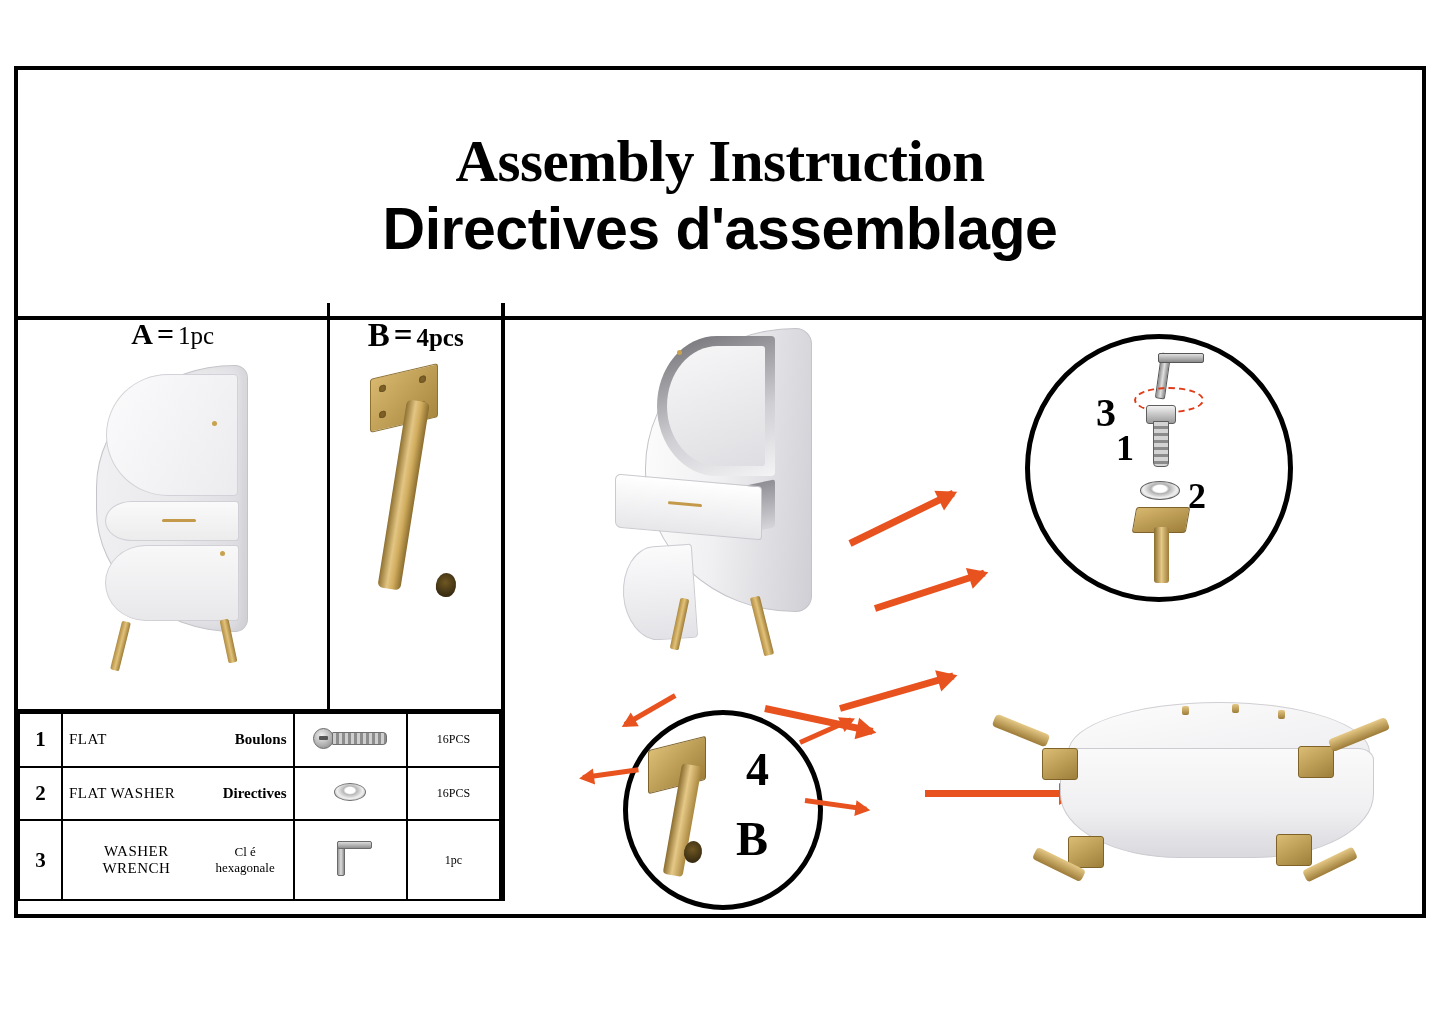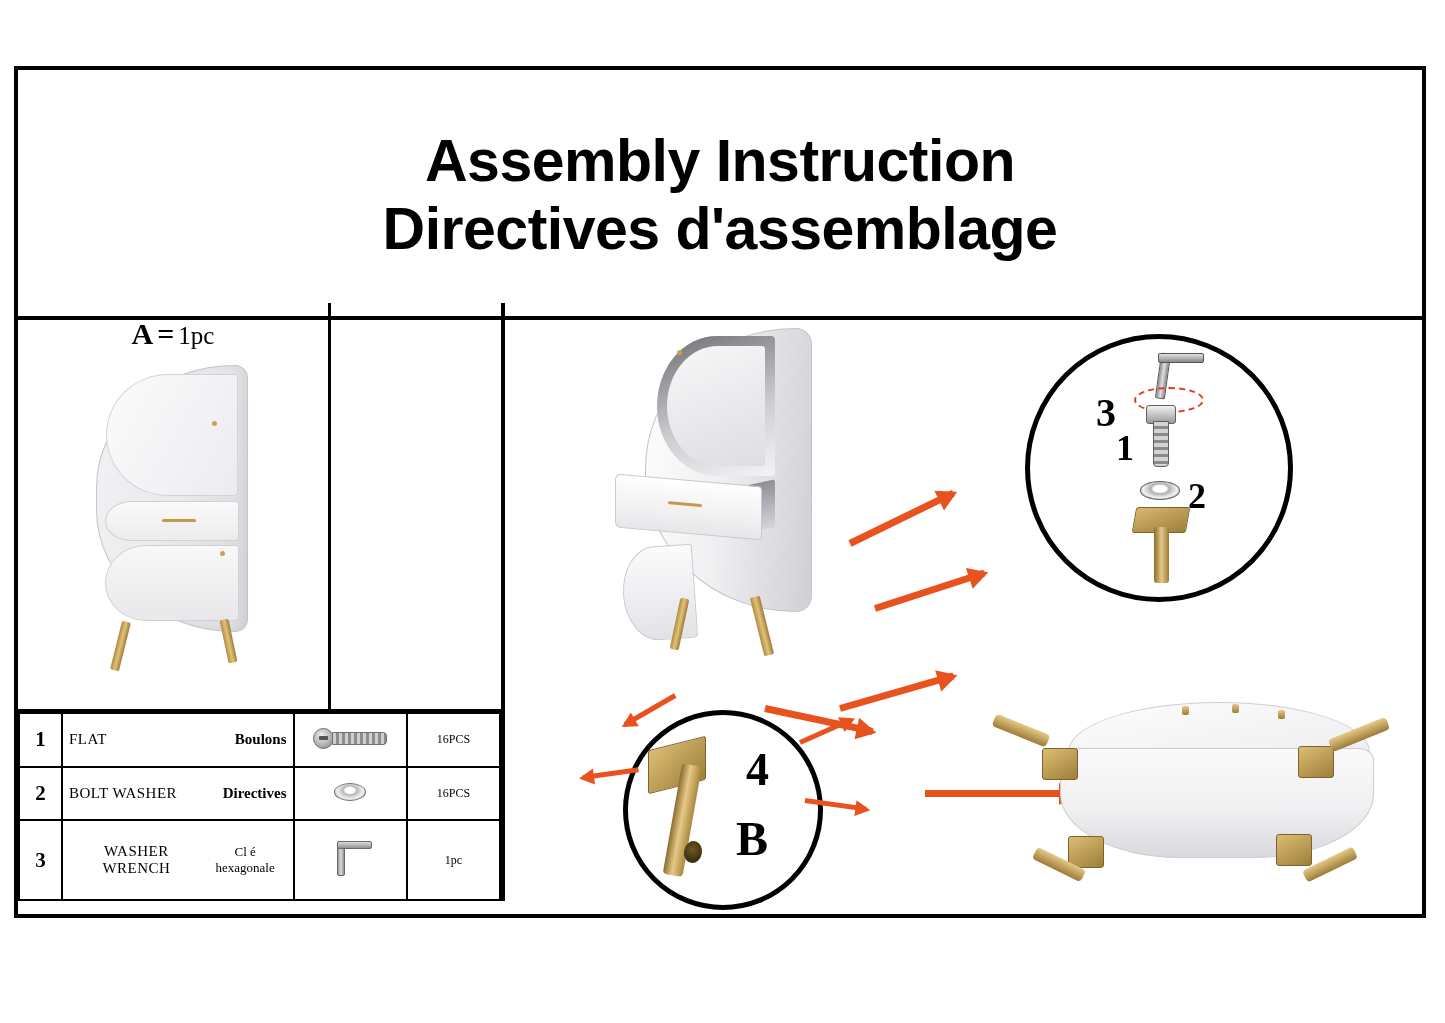--- a/index.html
+++ b/index.html
@@ -37,20 +37,21 @@
     align-items: center;
     justify-content: center;
     padding-top: 6px;
   }
   .title-en {
     font-size: 59px;
     font-weight: bold;
     letter-spacing: -0.5px;
     line-height: 1.05;
     color: #000;
+    font-family: Liberation Serif, serif;
   }
   .title-fr {
     font-size: 59px;
     font-weight: bold;
     letter-spacing: -0.5px;
     line-height: 1.05;
     color: #000;
     margin-top: 6px;
   }
   
@@ -599,20 +600,37 @@
             <div class="handle"></div>
           </div>
           <div class="cab-door"></div>
           <div class="cab-pin" style="left:116px; top:56px;"></div>
           <div class="cab-pin" style="left:124px; top:186px;"></div>
           <div class="leg" style="left:20px; top:256px; width:9px; height:50px; transform:rotate(14deg);"></div>
           <div class="leg" style="left:128px; top:254px; width:9px; height:44px; transform:rotate(-12deg);"></div>
         </div>
       </div>
 
+      <div class="part-cell b">
+        <div class="part-label b">
+          <span class="big">B</span>
+          <span class="big">=</span>
+          <span class="qty">4pcs</span>
+        </div>
+        <div class="legpart">
+          <div class="legplate">
+            <div class="hole" style="left:8px; top:8px;"></div>
+            <div class="hole" style="left:48px; top:8px;"></div>
+            <div class="hole" style="left:8px; top:34px;"></div>
+            <div class="hole" style="left:48px; top:34px;"></div>
+          </div>
+          <div class="legshaft"></div>
+          <div class="legfoot"></div>
+        </div>
+      </div>
     </div>
 
     <div class="parts-table">
       <table class="pt">
         <tbody>
             <tr>
           <td class="num">1</td>
           <td class="name">
             <div class="name-inner">
               <span class="name-en">FLAT</span>
@@ -623,21 +641,21 @@
             <span class="ico-bolt">
               <span class="head"></span><span class="shank"></span>
             </span>
           </td>
           <td class="qty">16PCS</td>
         </tr>
         <tr>
           <td class="num">2</td>
           <td class="name">
             <div class="name-inner">
-              <span class="name-en">BOLT WASHER</span>
+              <span class="name-en">FLAT WASHER</span>
               <span class="name-fr">Directives</span>
             </div>
           </td>
           <td class="icon">
             <span class="ico-washer"></span>
           </td>
           <td class="qty">16PCS</td>
         </tr>
         <tr>
           <td class="num">3</td>

